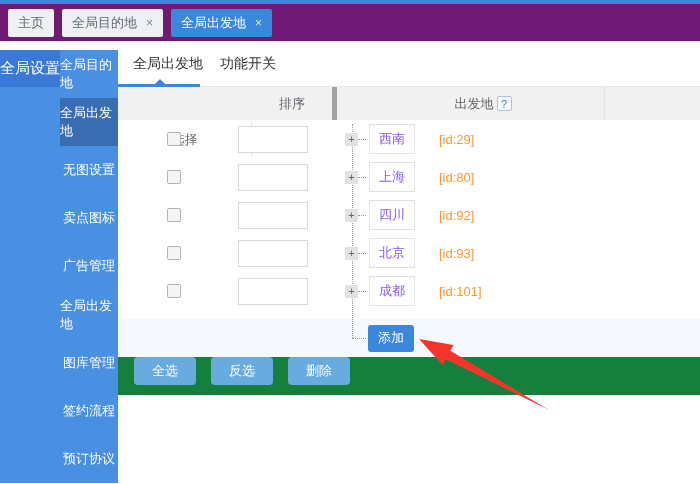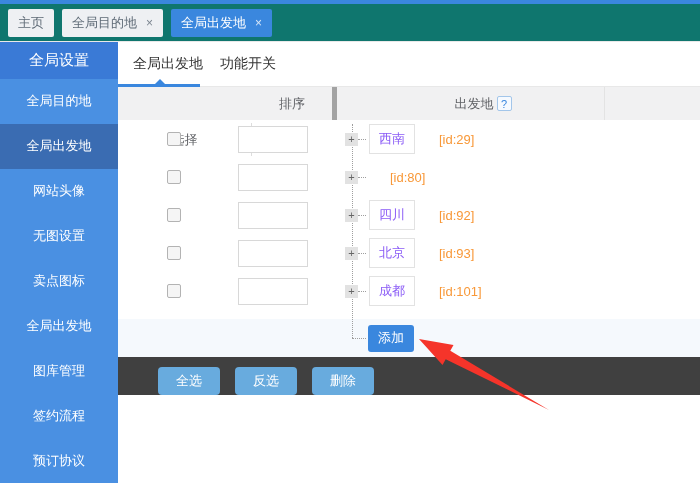--- a/index.html
+++ b/index.html
@@ -5,30 +5,30 @@
   * { margin:0; padding:0; box-sizing:border-box; }
   html,body { width:700px; height:484px; overflow:hidden; }
   body {
     font-family:"Liberation Sans","DejaVu Sans",sans-serif;
     font-size:13px; color:#333; background:#fff; position:relative;
   }
   .top-strip { height:4px; background:var(--accent,#3a87de); }
 
   
   .tabbar { height:38px; display:flex; align-items:center; gap:8px;
-            padding-left:8px; border-bottom:1px solid #e9e9e9; background:#0f766e; }
+            padding-left:8px; border-bottom:1px solid #e9e9e9; background:#701a75; }
   .ttab { display:flex; align-items:center; gap:9px; padding:5px 10px;
           background:#eef0f3; color:#5f6b77; border-radius:2px; cursor:pointer; }
   .ttab.active { background:var(--accent,#3a87de); color:#fff; }
   .tclose { font-size:12px; opacity:.8; }
 
   
   .main { display:flex; height:441px; }
   .sidebar { width:118px; flex-shrink:0; background:var(--sidebar,#4a90e2);
-             color:#fff; display:flex; flex-direction:column; }
+             color:#fff; display:flex; flex-direction:row;margin-top:8px; }
   .sb-header { height:37px; flex-shrink:0; background:var(--sbheader,#3a7ad6);
                display:flex; align-items:center; justify-content:center;
                font-size:15px; }
   .sb-list { flex:1; display:flex; flex-direction:column; }
   .sb-item { flex:1; display:flex; align-items:center; justify-content:center;
              cursor:pointer; }
   .sb-item.active { background:var(--sbactive,#3a6cb2); }
 
   .content { flex:1; min-width:0; display:flex; flex-direction:column; position:relative; }
 
@@ -77,22 +77,22 @@
              border:1px solid #e2e2e2; display:flex; align-items:center;
              justify-content:center; padding:0 6px; color:#8b5cf6; cursor:pointer; }
   .idlabel { color:var(--idorange,#f89838); margin-left:24px; }
 
   .row-spacer { height:9px; background:#fff; }
   .add-band { height:38px; background:#f5f9fd; display:flex; align-items:center; }
   .add-btn { margin-left:250px; width:46px; height:27px; border:none; border-radius:3px;
              background:var(--accent,#3a87de); color:#fff; font-size:13px; cursor:pointer;
              font-family:inherit; }
 
-  .action-band { height:38px; flex-shrink:0; background:#404040; display:flex;
-                 align-items:flex-end; padding-left:40px; gap:15px; }
+  .action-band { height:38px; flex-shrink:0; background:#15803d; display:flex;
+                 align-items:flex-start; padding-left:16px; gap:15px; }
   .action-btn { width:62px; height:28px; border:none; border-radius:4px;
                 background:var(--lightbtn,#68abde); color:#fff; font-size:13px;
                 cursor:pointer; font-family:inherit; }
   .bottom-space { flex:1; background:#fff; }
 
   .arrow-overlay { position:absolute; left:0; top:0; width:700px; height:484px;
                    pointer-events:none; }
 </style>
 </head>
 <body>
@@ -114,23 +114,23 @@
   </div>
   </div>
 
 <div class="main">
 
   <div class="sidebar">
     <div class="sb-header">全局设置</div>
     <div class="sb-list">
         <div class="sb-item">全局目的地</div>
         <div class="sb-item active">全局出发地</div>
-        <div class="sb-item">网站头像</div>
         <div class="sb-item">无图设置</div>
         <div class="sb-item">卖点图标</div>
+        <div class="sb-item">广告管理</div>
         <div class="sb-item">全局出发地</div>
         <div class="sb-item">图库管理</div>
         <div class="sb-item">签约流程</div>
         <div class="sb-item">预订协议</div>
       </div>
   </div>
 
   <div class="content">
 
     <div class="ctabs">
@@ -171,20 +171,21 @@
           <div class="row">
     <div class="c1">
       <input type="checkbox" class="checkbox" style="">
     </div>
     <div class="c2">
       <input type="text" class="sort-input" value="" style="">
     </div>
     <div class="c3">
       <span class="plus">+</span>
       <span class="stub"></span>
+      <span class="citybox">上海</span>
       <span class="idlabel">[id:80]</span>
     </div>
   </div>
           <div class="row">
     <div class="c1">
       <input type="checkbox" class="checkbox" style="">
     </div>
     <div class="c2">
       <input type="text" class="sort-input" value="" style="">
     </div>

